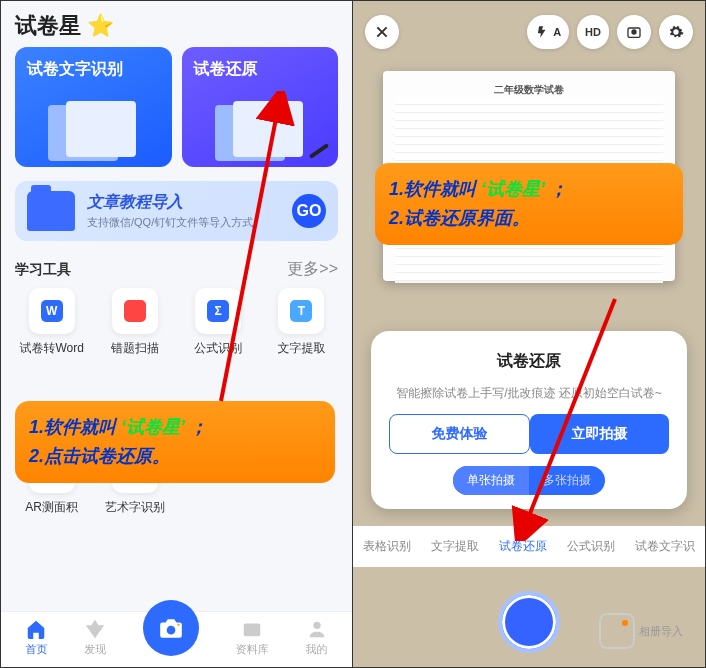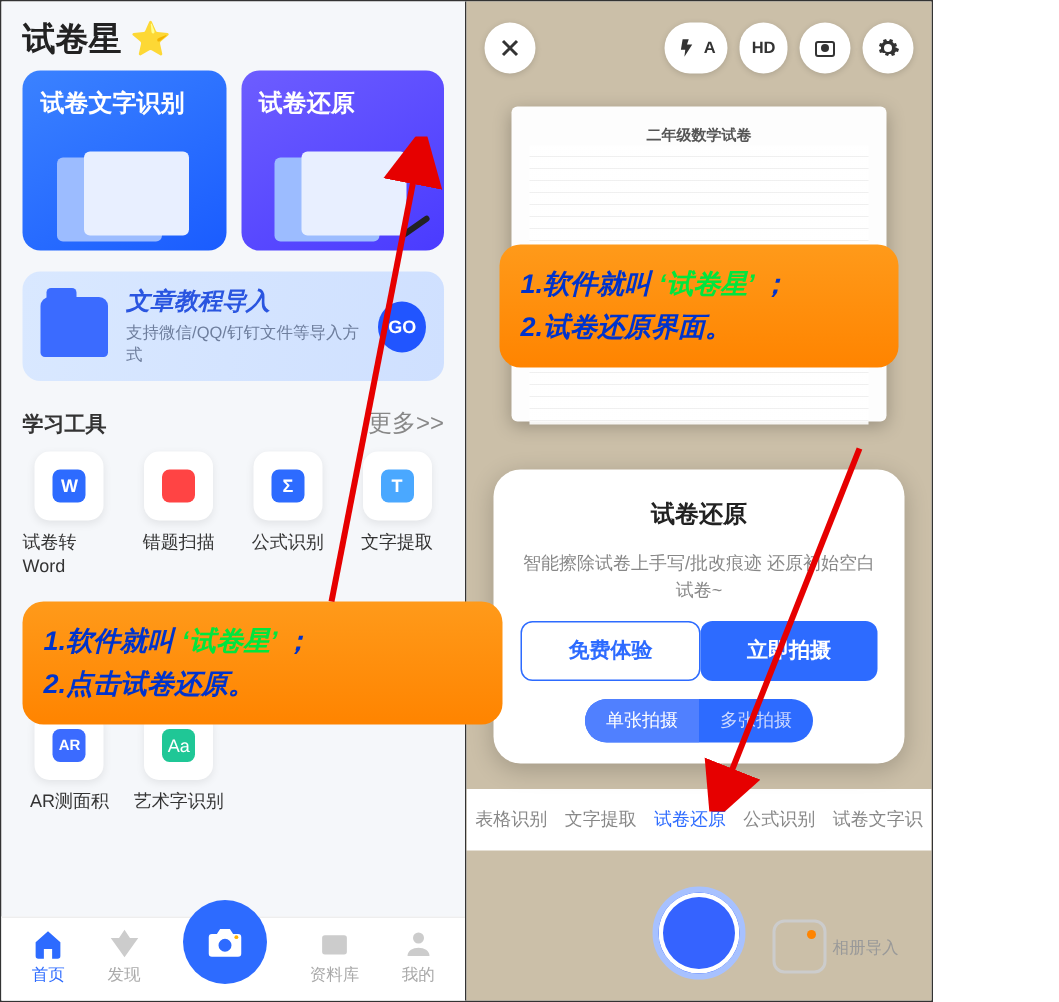--- a/index.html
+++ b/index.html
@@ -1,17 +1,17 @@
 <!DOCTYPE html>
 <html><head>
 <meta charset="utf-8">
 <style>
   * { box-sizing: border-box; margin: 0; padding: 0; }
   body { font-family: -apple-system, "PingFang SC", sans-serif; background: #fff; }
-  .container { display: flex; width: 622px; height: 668px; border: 1px solid #333; position: relative; }
+  .container { display: flex; width: 706px; height: 668px; border: 1px solid #333; position: relative; }
   .panel { display: flex; flex-direction: column; position: relative; }
   .left { width: 352px; border-right: 1px solid #333; background: #f5f7fa; }
   .right { width: 352px; background: #cbbfa8; position: relative; overflow: hidden; }
 
   
   .title-row { padding: 10px 14px 6px; font-size: 22px; font-weight: 700; color: #222; display: flex; align-items: center; gap: 6px; }
   .cards-row { display: flex; gap: 10px; padding: 0 14px; }
   .card { flex:1; height: 120px; border-radius: 12px; padding: 12px; color: #fff; font-size: 16px; font-weight: 600; position: relative; overflow: hidden; }
   .card-blue { background: linear-gradient(150deg,#3b82ff,#1a5cff); }
   .card-purple { background: linear-gradient(150deg,#6d5dff,#4a3bff); }
@@ -20,21 +20,21 @@
   .sheet { position:absolute; border-radius:4px; width:70px; height:56px; }
   .sheet1 { background:#9cbcff; left:0; bottom:0;}
   .sheet2 { background:#e8efff; left:18px; bottom:4px;}
   .pencil { position:absolute; right:8px; bottom:8px; width:22px; height:4px; background:#222; transform:rotate(-35deg); border-radius:2px;}
 
   .tutorial { margin:14px; border-radius:12px; background:linear-gradient(100deg,#d9e8ff,#cfe0ff); display:flex; align-items:center; padding:10px 12px; gap:12px; position:relative; }
   .folder-icon { width:48px; height:40px; background:#3b6bff; border-radius:6px 6px 3px 3px; position:relative; }
   .folder-icon::before { content:""; position:absolute; top:-6px; left:4px; width:20px; height:8px; background:#3b6bff; border-radius:3px 3px 0 0;}
   .tut-text strong { color:#2a55e0; font-size:16px; font-style:italic; font-weight:800; }
   .tut-text small { display:block; color:#6e7e9d; font-size:11px; margin-top:2px;}
-  .go-badge { width:34px; height:34px; border-radius:50%; background:#2155ff; color:#fff; display:flex;align-items:center;justify-content:center; font-size:12px; font-weight:700; margin-left:auto; }
+  .go-badge { width:34px; height:34px; border-radius:50%; background:#2155ff; color:#fff; display:flex;align-items:center;justify-content:center; font-size:16px; font-weight:700; margin-left:auto; }
 
   .section-header { display:flex; justify-content:space-between; align-items:center; padding:4px 14px 8px; }
   .section-header span:first-child { font-size:14px; font-weight:600; color:#333; }
   .more { font-size:16px; color:#888; }
 
   .tool-grid { display:flex; gap:10px; padding:0 14px; }
   .tool-grid.row2 { margin-top:90px; }
   .tool { flex:1; display:flex; flex-direction:column; align-items:center; gap:6px; font-size:12px; color:#333; }
   .tool .sq { width:46px; height:46px; border-radius:10px; background:#fff; box-shadow:0 2px 6px rgba(0,0,0,.08); display:flex; align-items:center; justify-content:center; position:relative; }
   .chip { width:22px; height:22px; border-radius:5px; }

